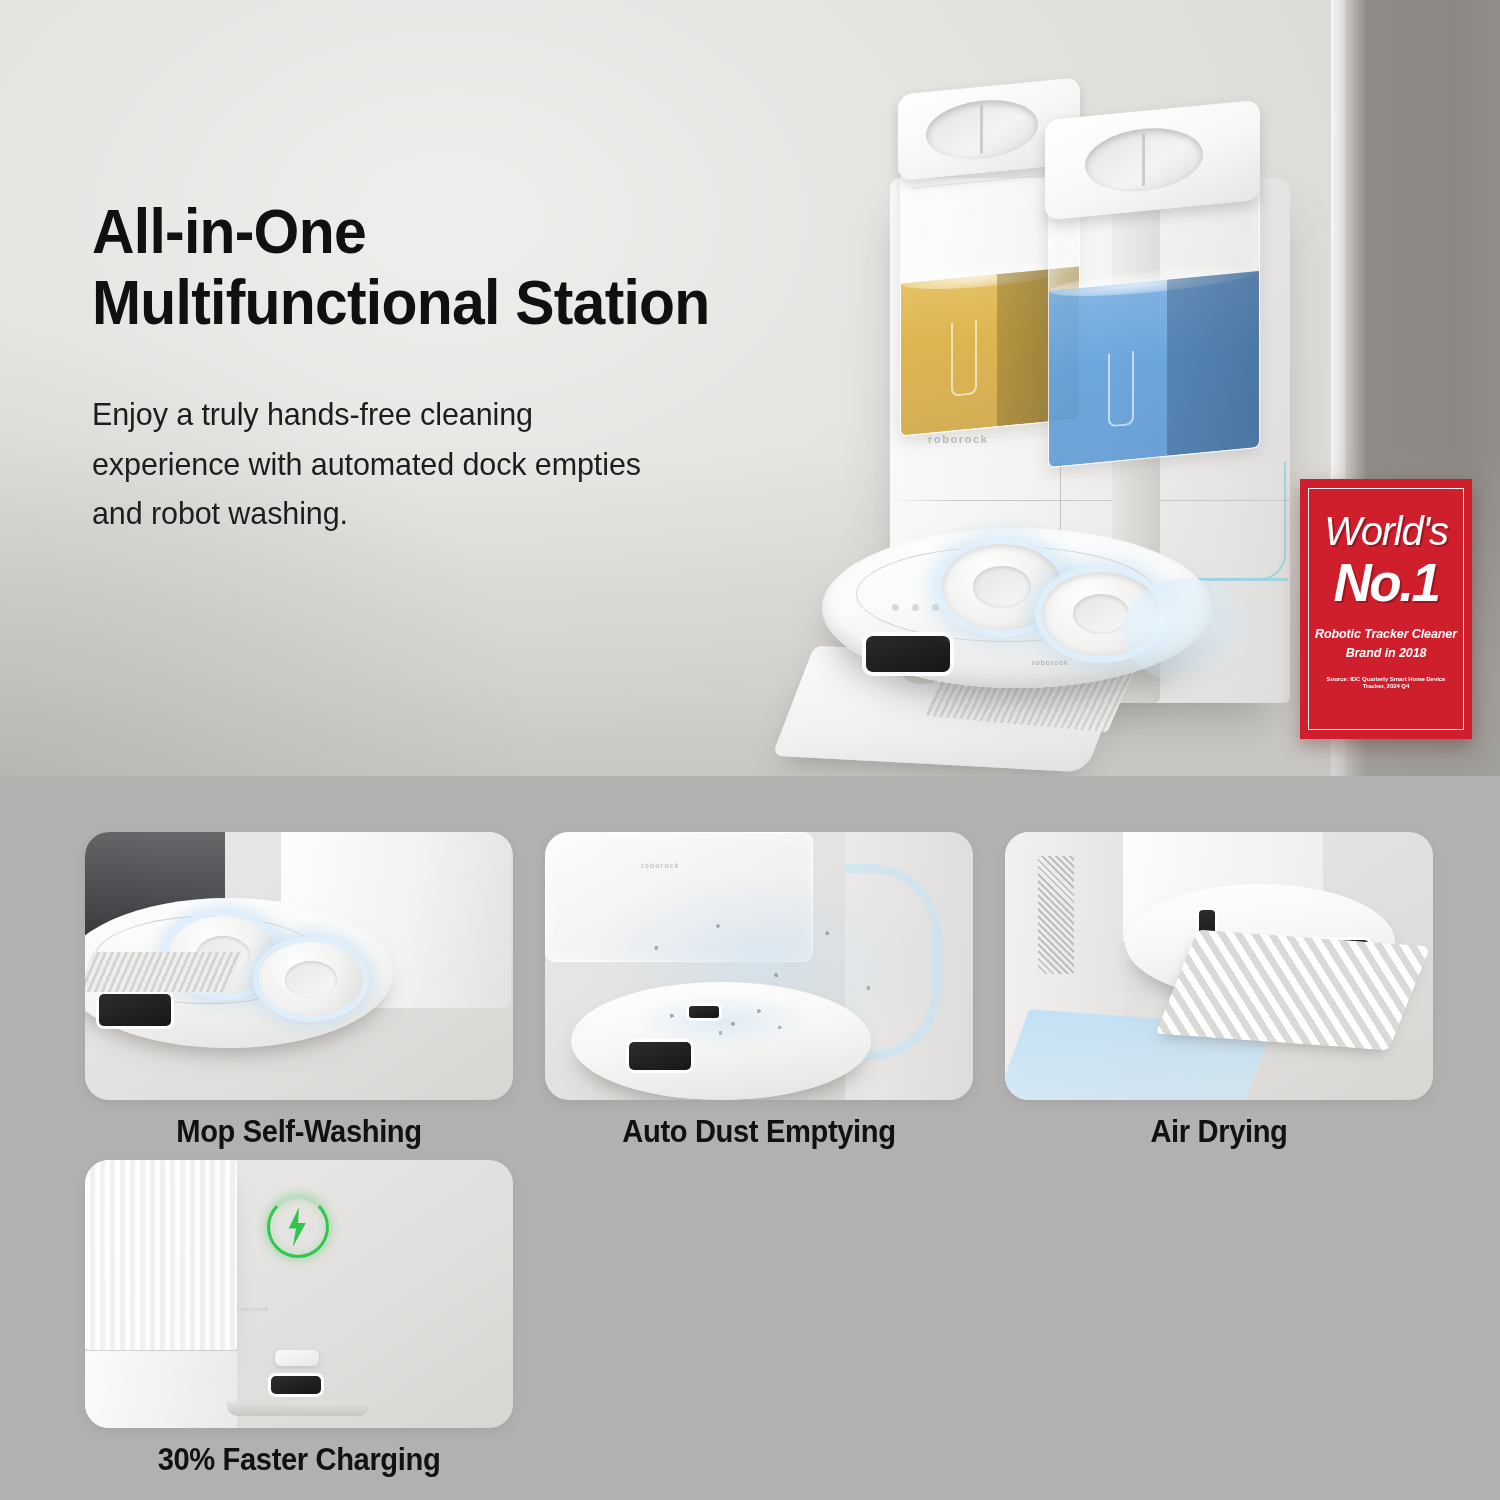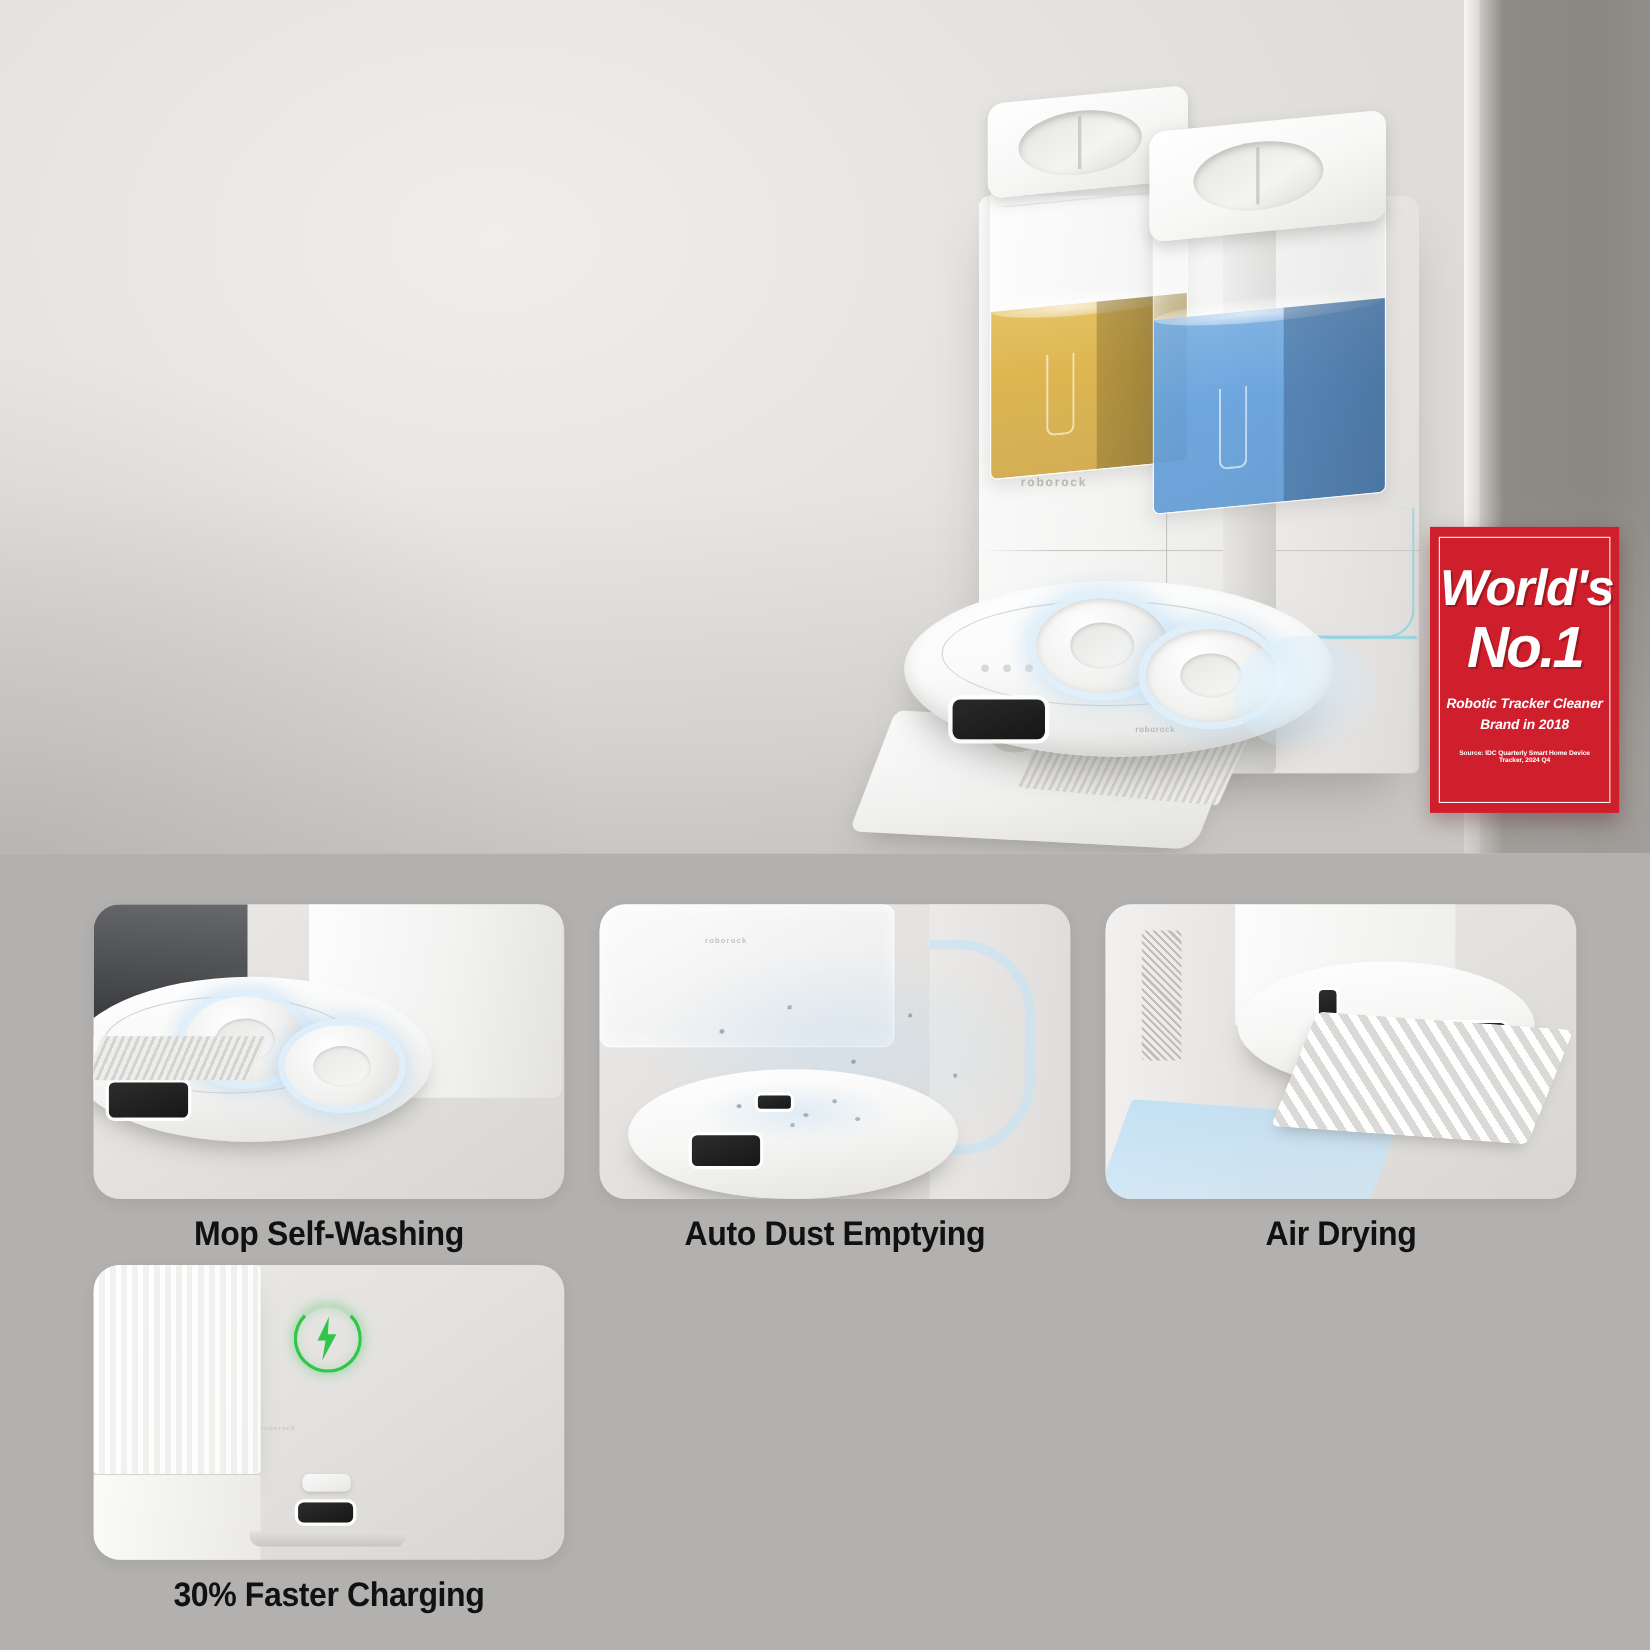--- a/index.html
+++ b/index.html
@@ -222,21 +222,21 @@
     position:absolute; left:1300px; top:479px; width:172px; height:260px;
     background:#cf1f2d;
     box-shadow:0 8px 18px rgba(80,20,24,0.35);
     color:#fff; text-align:center;
   }
   .badge-inner{
     position:absolute; left:8px; top:9px; right:8px; bottom:9px;
     border:1.4px solid rgba(255,255,255,0.95);
   }
   .badge-w{
-    margin-top:22px; font-size:46px; font-weight:bold; font-style:italic;
+    margin-top:22px; font-size:40px; font-weight:normal; font-style:italic;
     letter-spacing:-1.2px; line-height:1;
     text-shadow:2px 2px 0 rgba(120,14,20,0.55);
   }
   .badge-no{
     margin-top:5px; font-size:53px; font-weight:bold; font-style:italic;
     letter-spacing:-2.5px; line-height:1;
     text-shadow:2px 2px 0 rgba(120,14,20,0.55);
   }
   .badge-sub{
     margin-top:16px; font-size:12.5px; font-weight:bold; font-style:italic;
@@ -246,21 +246,21 @@
     margin-top:13px; font-size:6px; font-weight:bold; line-height:1.3;
     letter-spacing:-0.05px; padding:0 7px;
   }
 
   
   .features{
     position:absolute; left:0; top:776px; width:1500px; height:724px;
     background:#b2b1af;
   }
   .grid{
-    position:absolute; left:85px; top:46px; width:1345px;
+    position:absolute; left:85px; top:56px; width:1345px;
     display:grid; grid-template-columns:repeat(3, 428px);
     column-gap:32px; row-gap:10px;
   }
   .cell{ width:428px; }
   .thumb{
     position:relative; width:428px; height:268px; border-radius:24px;
     overflow:hidden;
     background:linear-gradient(145deg,#eceae8 0%,#e3e1df 50%,#d8d6d3 100%);
     box-shadow:0 4px 10px rgba(120,118,114,0.18);
   }
@@ -454,20 +454,27 @@
 <body>
 
 <div class="page">
 
   <section class="hero">
     <div class="hero-wall-right"></div>
     <div class="hero-wall-edge"></div>
     <div class="hero-floor"></div>
     <div class="hero-corner-shade"></div>
 
+    <div class="hero-text">
+      <h1 class="headline">
+        <span>All-in-One</span><br>
+        <span>Multifunctional Station</span>
+      </h1>
+      <p class="subcopy">Enjoy a truly hands-free cleaning experience with automated dock empties and robot washing.</p>
+    </div>
 
     <div class="product">
       <div class="dock-body"></div>
       <div class="dock-right-face"></div>
       <div class="dock-front-seam"></div>
       <div class="brandmark">roborock</div>
 
       <div class="tank tank-a">
         <div class="tank-rib"></div>
         <div class="liquid liquid-amber">

